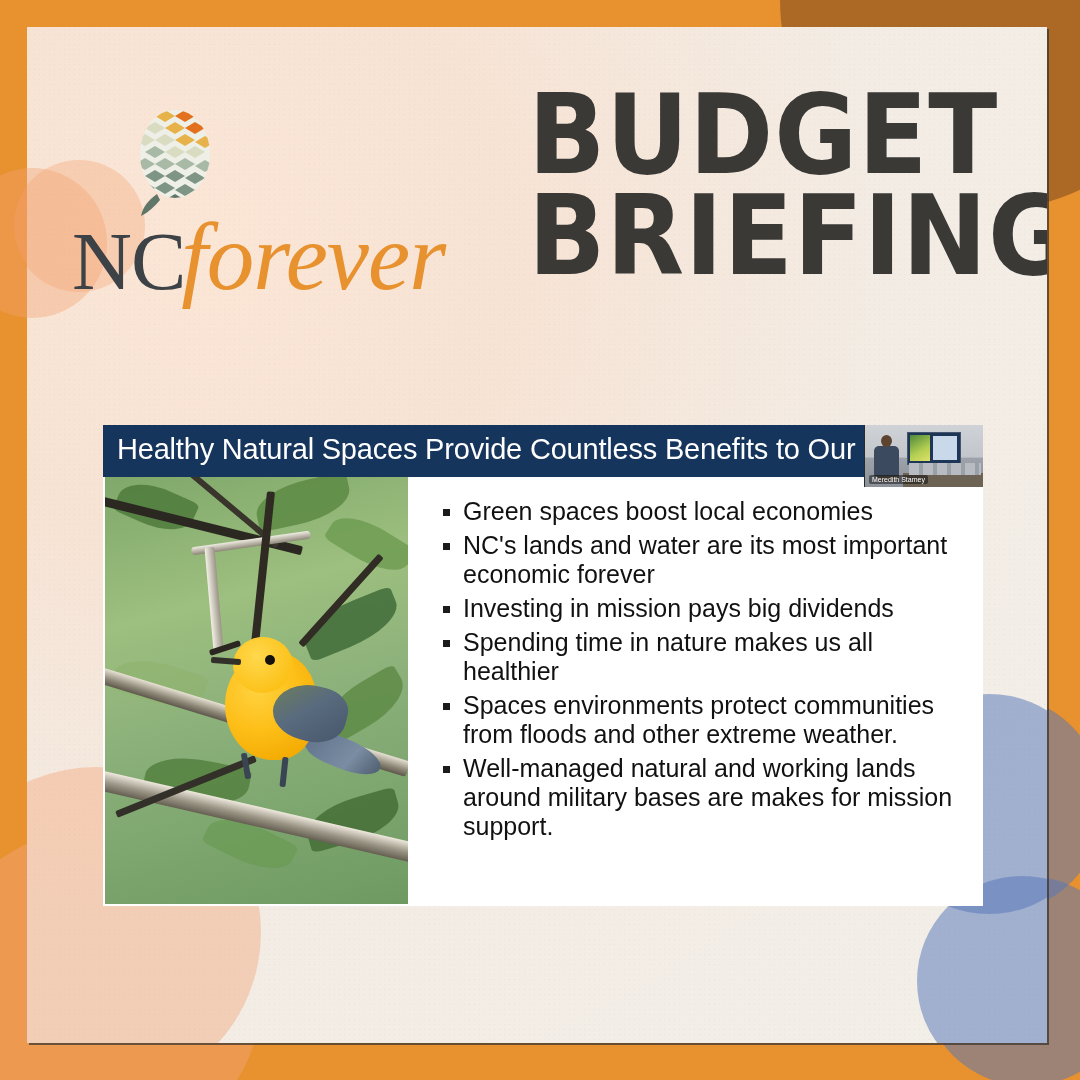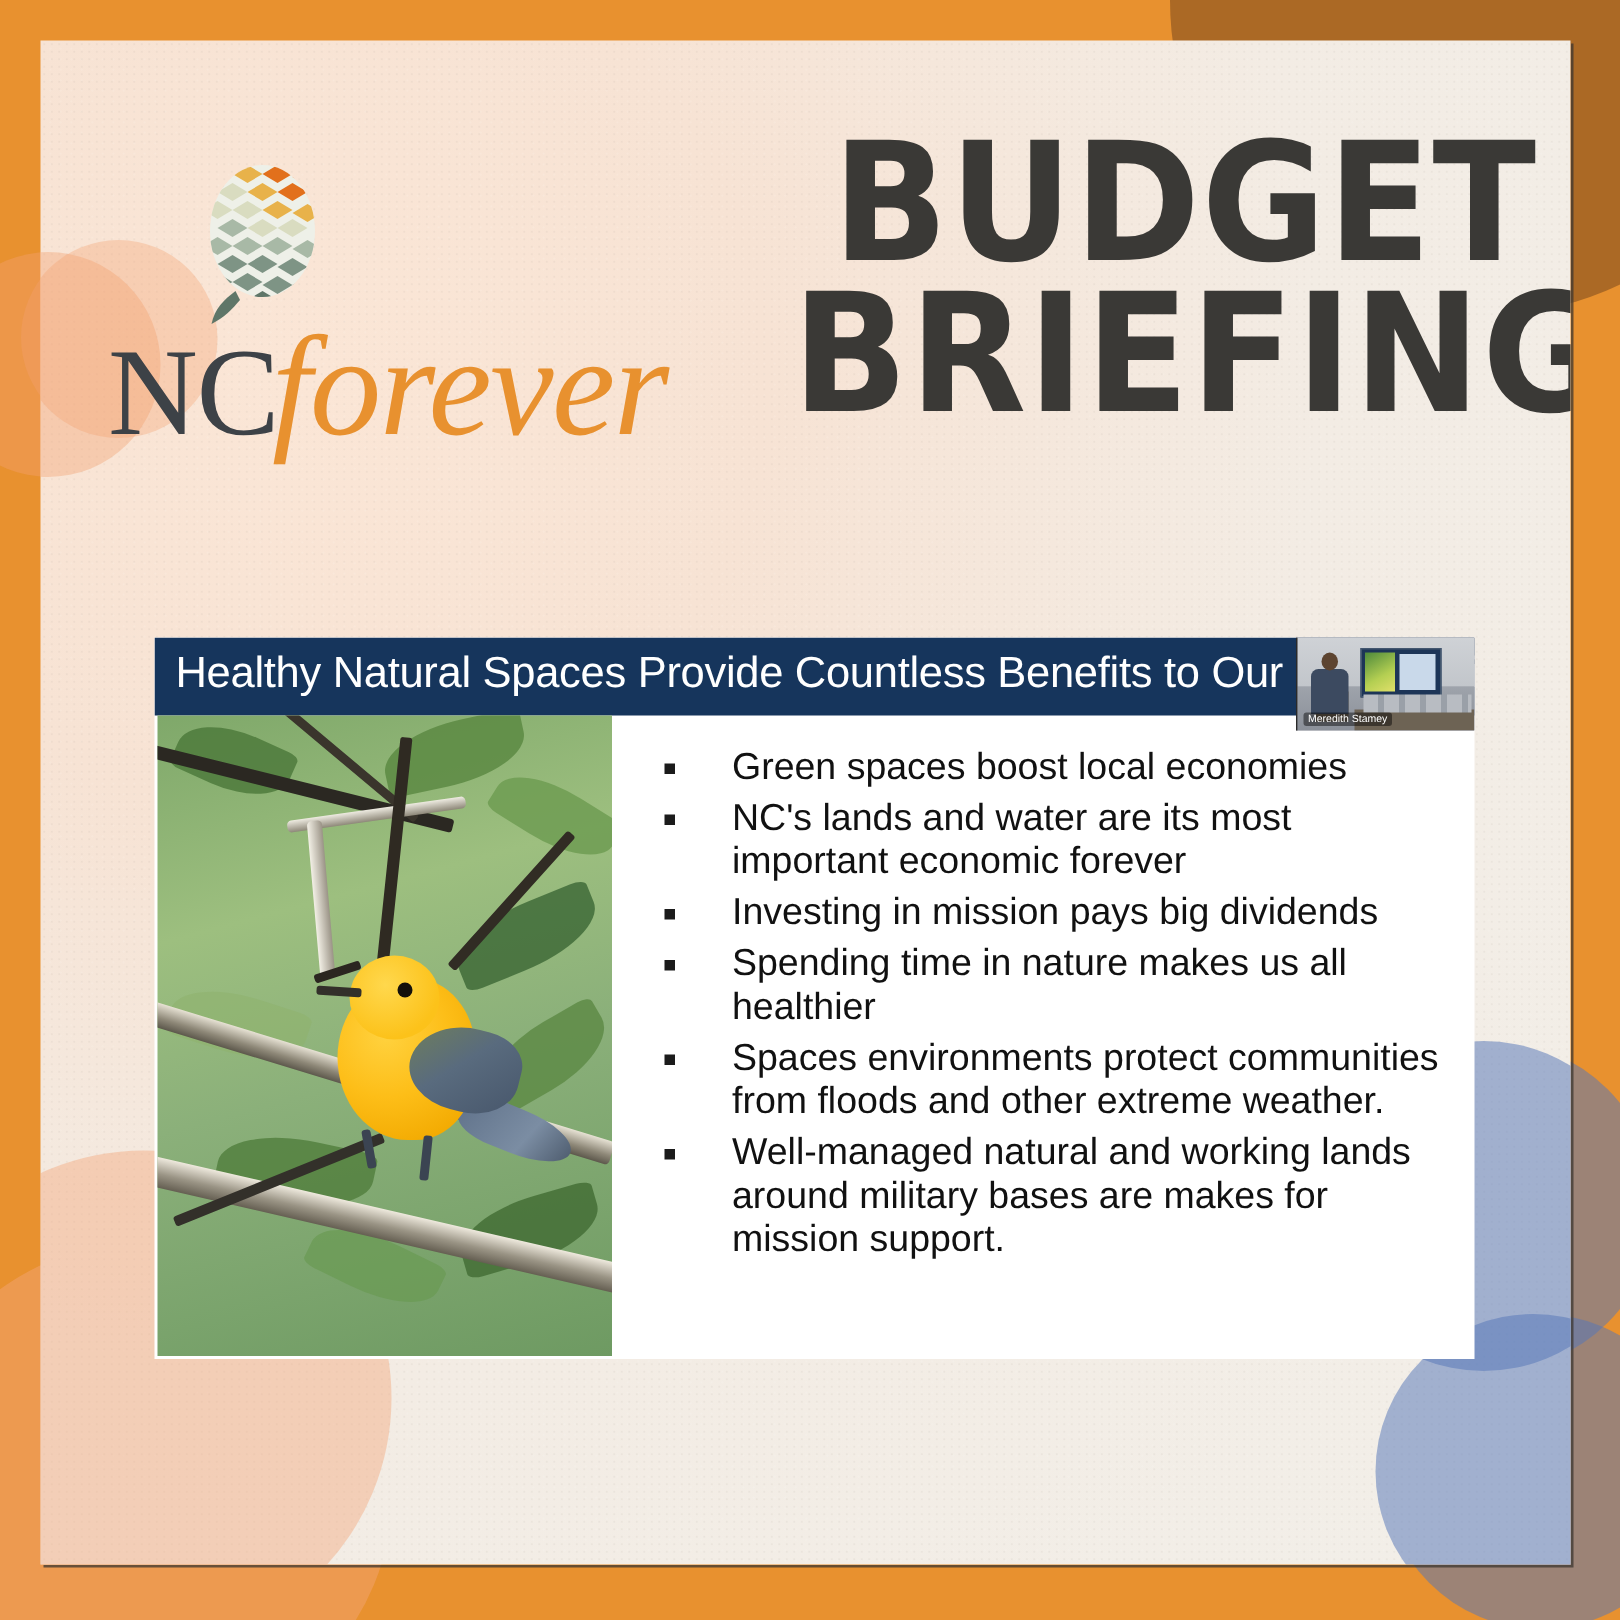--- a/index.html
+++ b/index.html
@@ -166,21 +166,20 @@
     margin-left: -4px;
     vertical-align: baseline;
   }
 
   
   #title-block {
     position: absolute;
     right: 22px;
     top: 58px;
     width: 540px;
-    text-align: right;
   }
   .title-line {
     font-family: "DejaVu Sans", sans-serif;
     font-weight: 700;
     font-size: 110px;
     line-height: 0.92;
     color: #3a3936;
     letter-spacing: 1px;
     transform: scaleX(0.92);
     transform-origin: right center;
@@ -384,21 +383,20 @@
   #bullets {
     position: absolute;
     left: 340px;
     top: 20px;
     width: 520px;
   }
   .bullet {
     display: flex;
     align-items: flex-start;
     margin-bottom: 5px;
-    gap: 25px;
   }
   .bullet-mark {
     flex: 0 0 auto;
     width: 7px;
     height: 7px;
     background: #1b1b1b;
     margin-top: 12px;
     margin-right: 13px;
   }
   .bullet-text {

